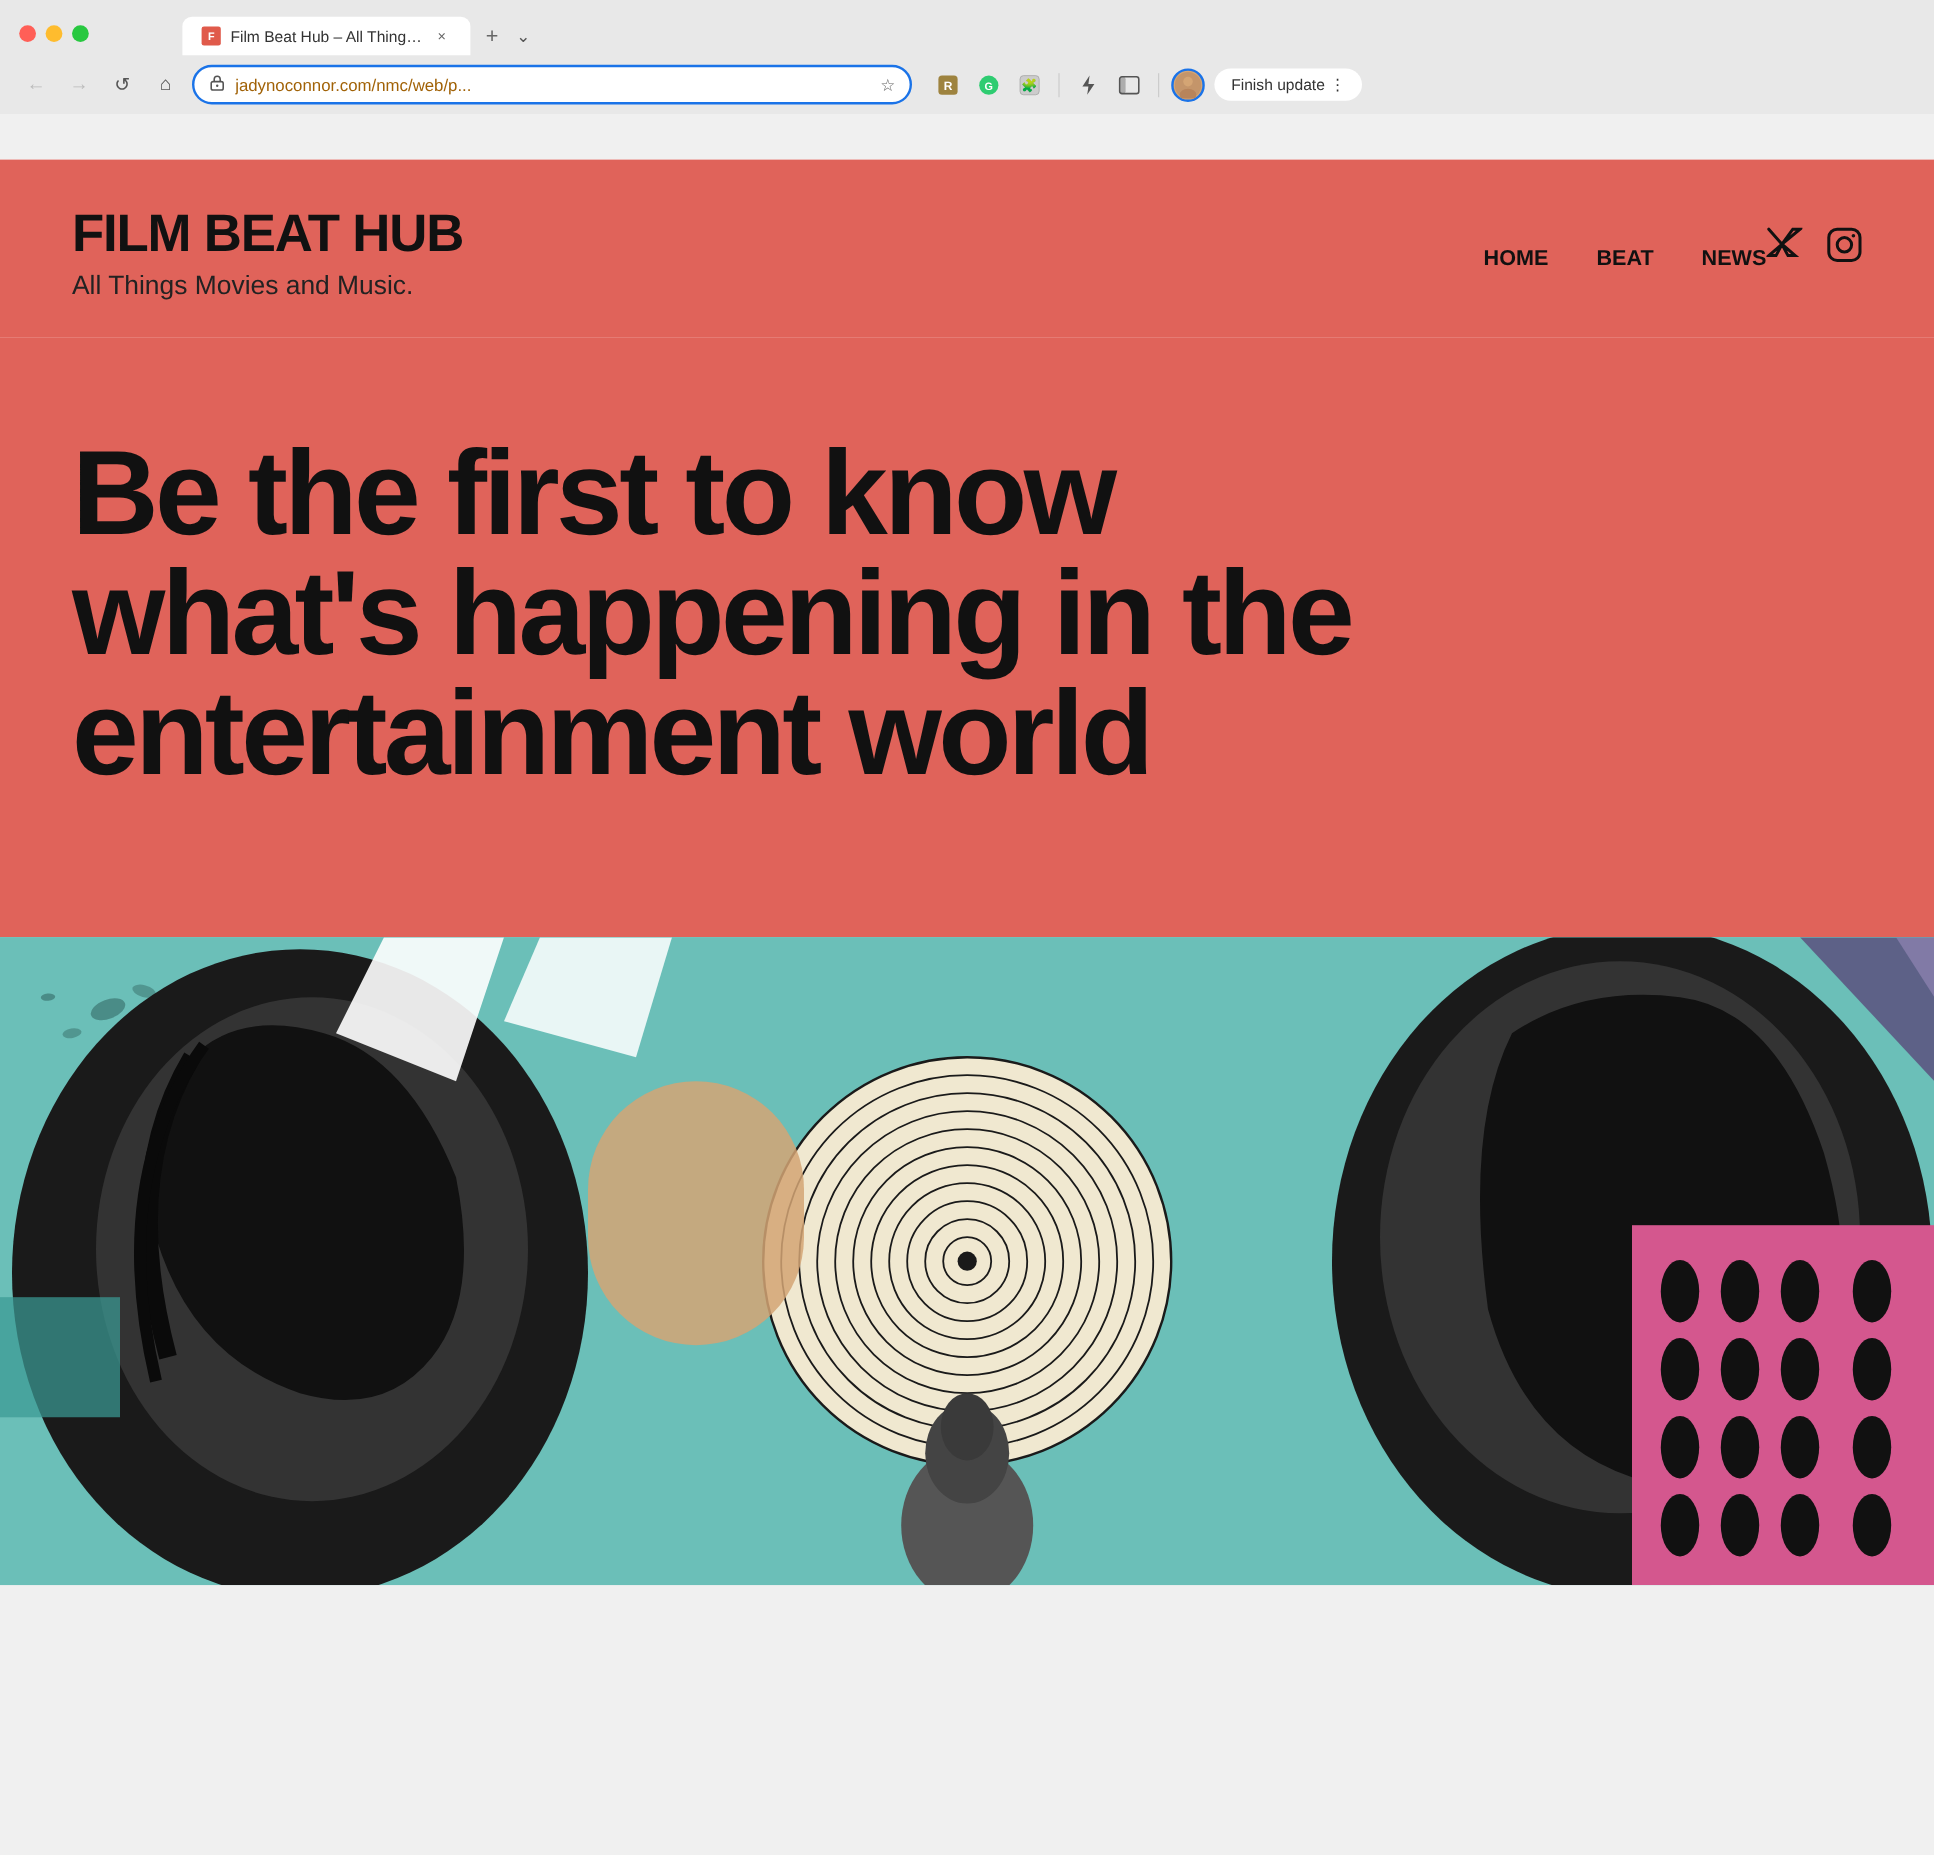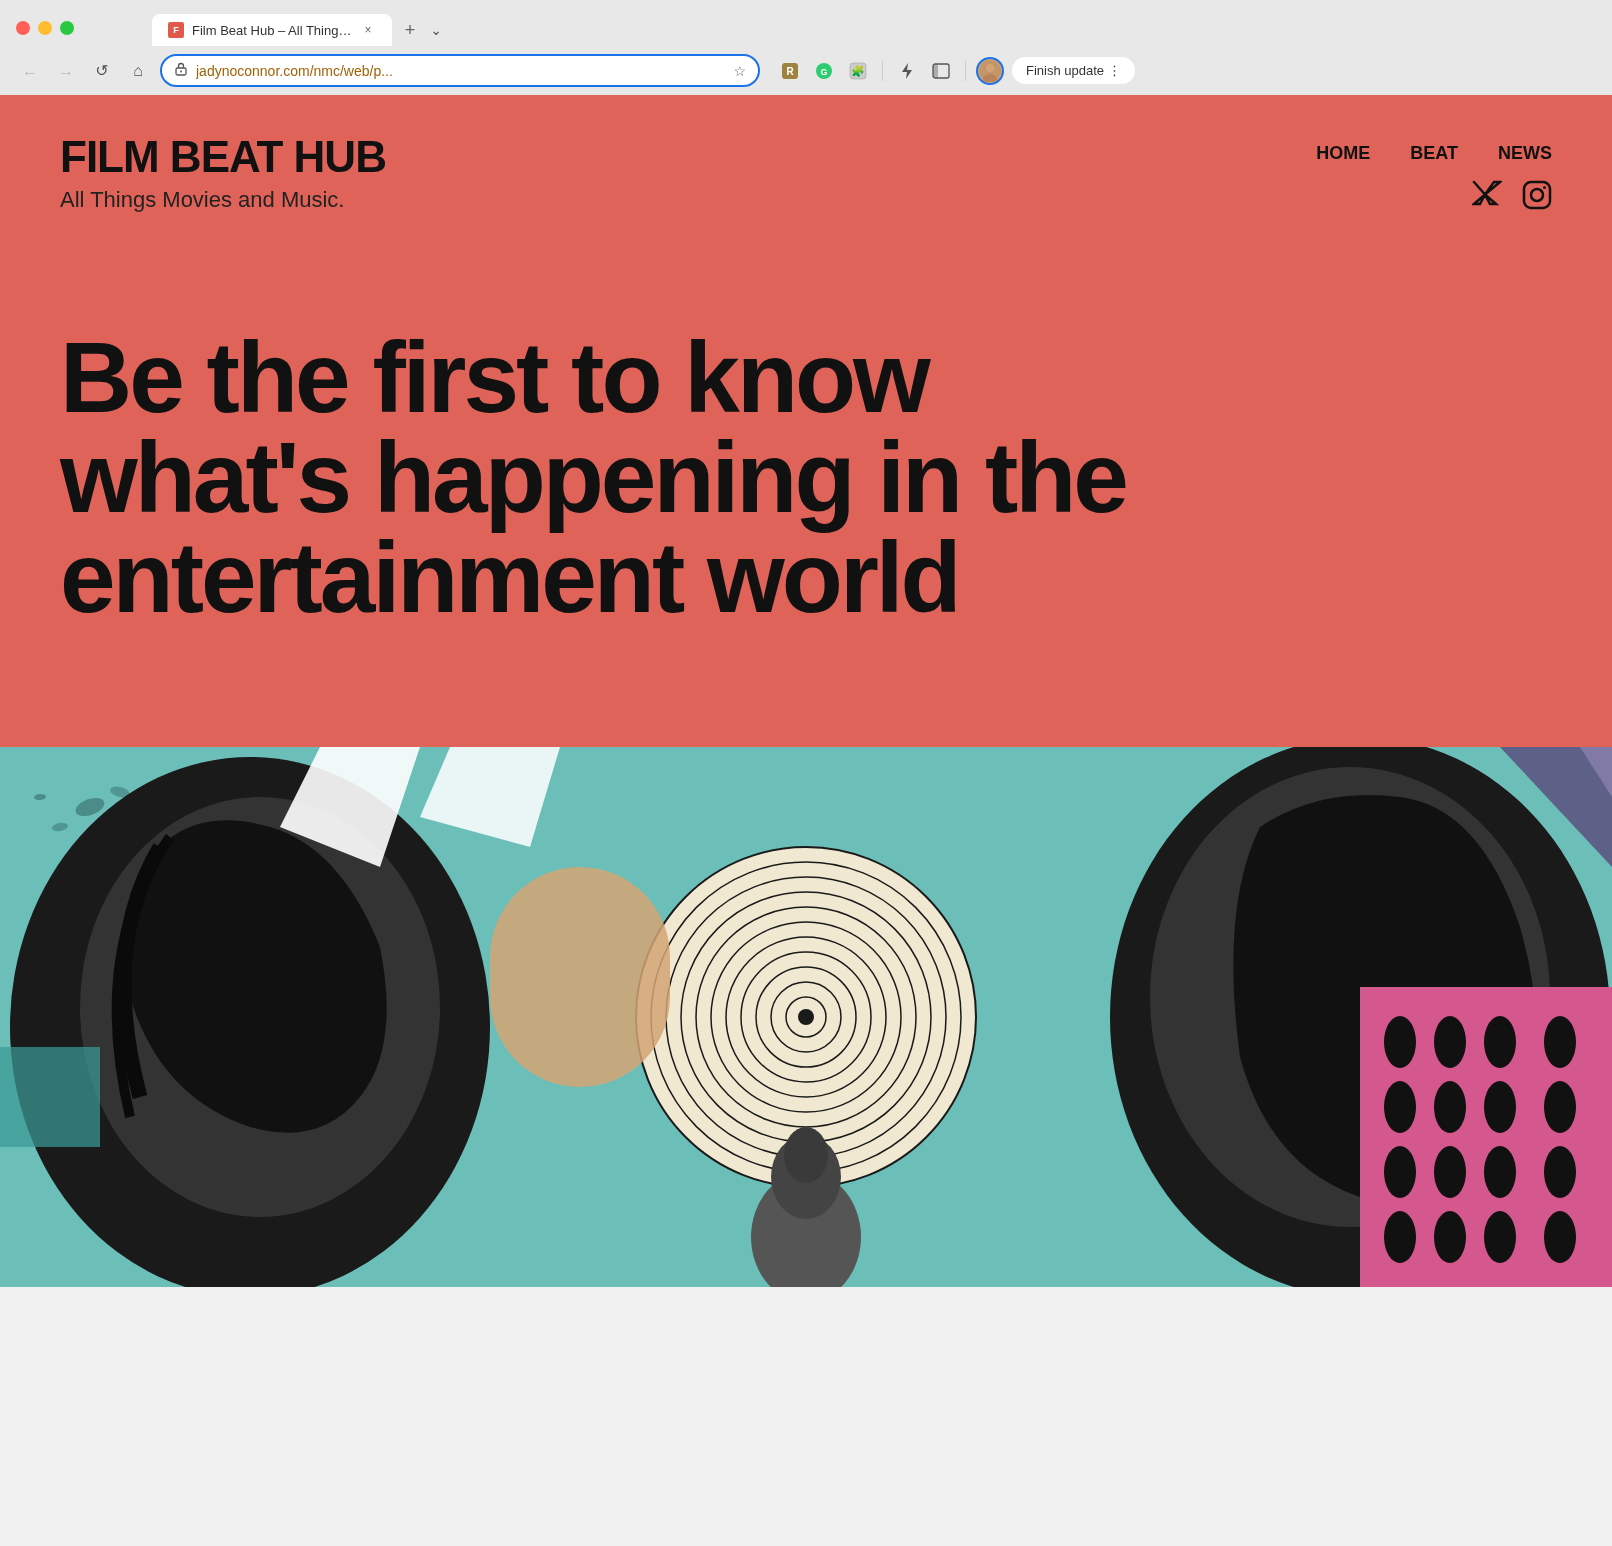--- a/index.html
+++ b/index.html
@@ -236,20 +236,21 @@
       align-items: flex-start;
       gap: 4px;
       font-weight: 500;
       color: #333;
     }
 
     
     .website {
       background: white;
       width: 100%;
+      margin-top: 38px;
     }
 
     
     .site-header {
       background: #e0635a;
       padding: 40px 60px 30px;
       display: flex;
       align-items: flex-start;
       justify-content: space-between;
     }
@@ -450,21 +451,21 @@
 </div>
 
 <div class="website">
 
   <div class="site-header">
     <div class="site-brand">
       <h1 class="site-title">FILM BEAT HUB</h1>
       <p class="site-tagline">All Things Movies and Music.</p>
     </div>
 
-    <div style="display:flex; flex-direction:column; align-items:flex-end;justify-content:space-between;">
+    <div style="display:flex; flex-direction:row; align-items:flex-end;justify-content:space-between;">
       <nav class="site-nav">
         <a class="nav-link">HOME</a>
         <a class="nav-link">BEAT</a>
         <a class="nav-link">NEWS</a>
       </nav>
       <div class="social-icons">
         <span class="social-icon">
           <svg width="30" height="26" viewBox="0 0 30 26" fill="none">
             <path d="M2 2L13 14.5M13 14.5L2 24H8L13 14.5M13 14.5L28 2H22L13 14.5M13 14.5L18 24H24L13 14.5" stroke="#111" stroke-width="2.5" stroke-linecap="round"></path>
           </svg>

